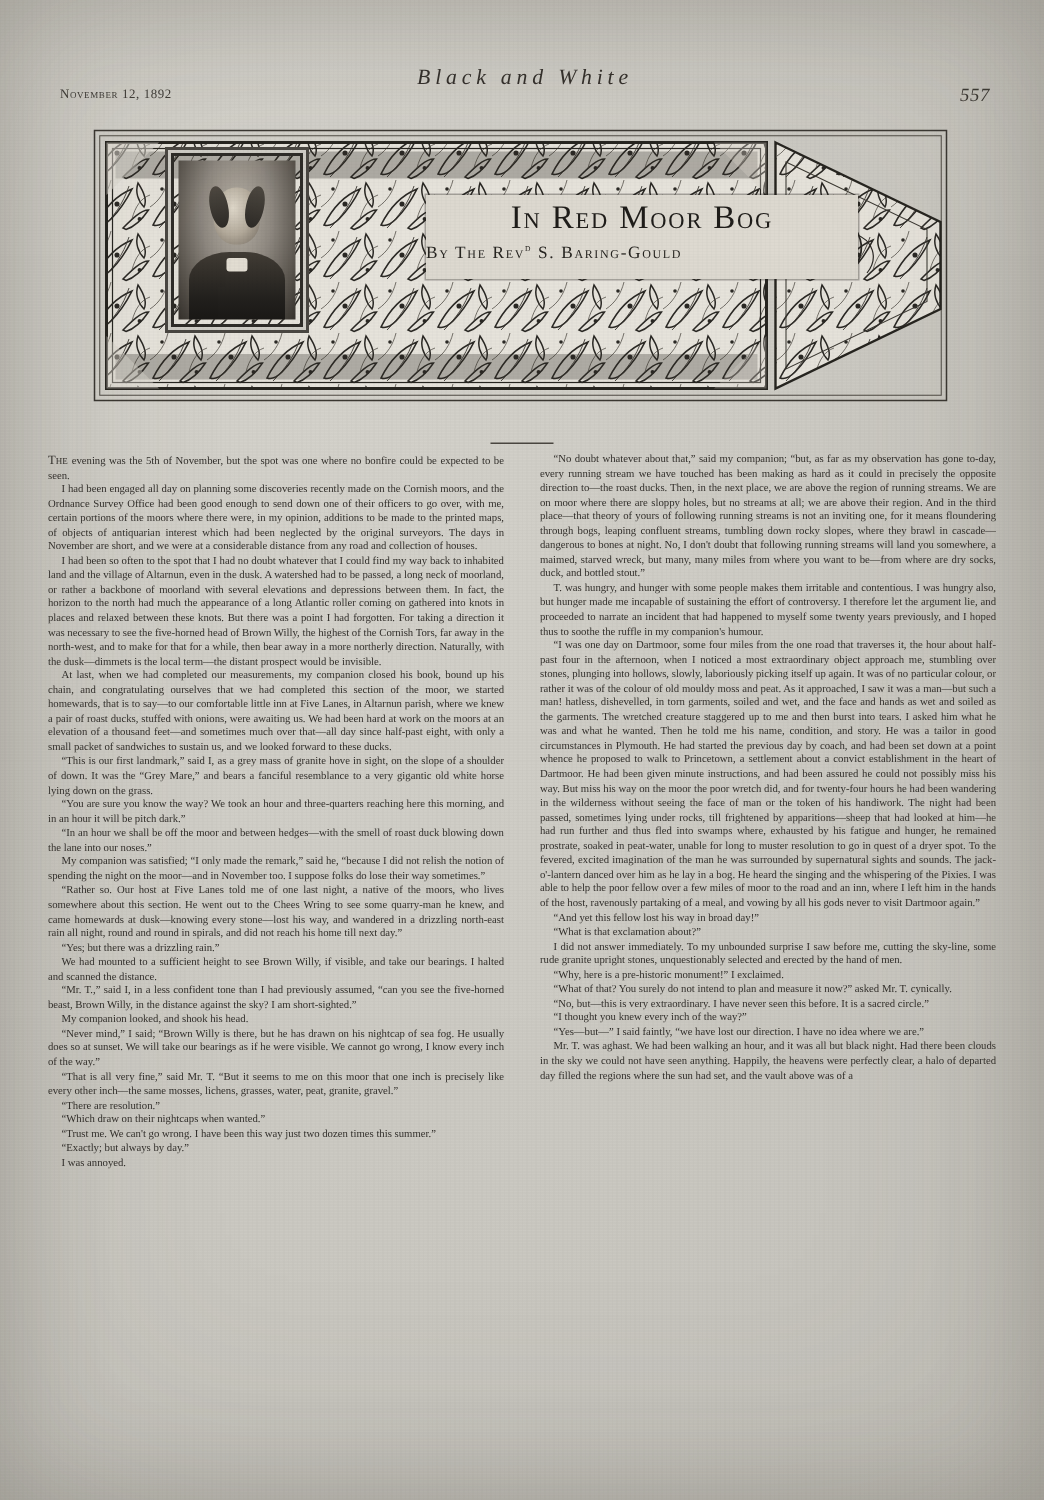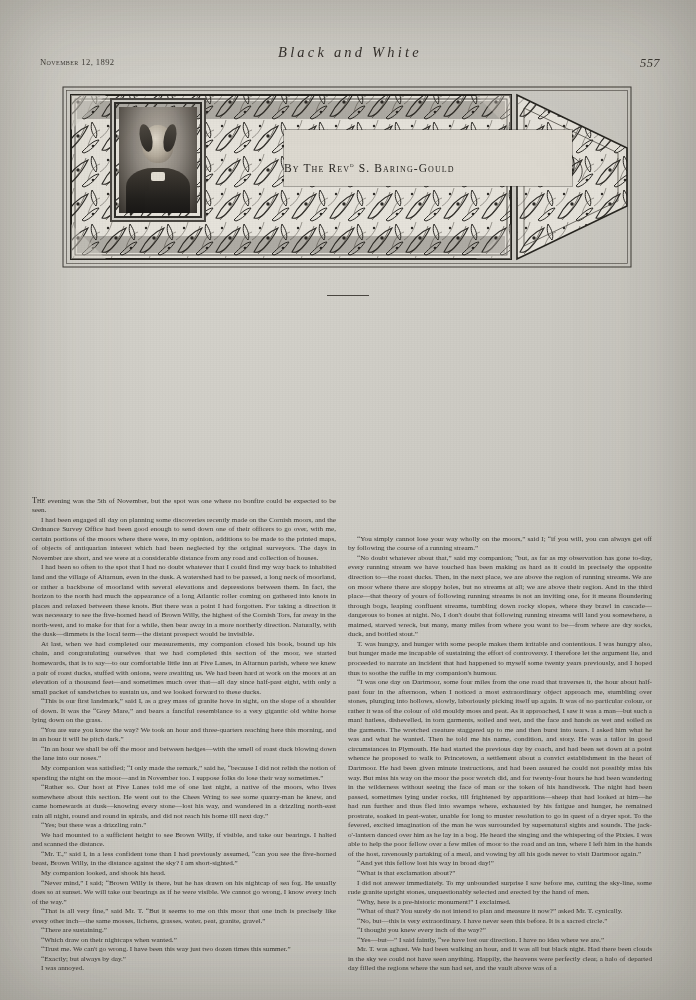--- a/index.html
+++ b/index.html
@@ -105,21 +105,21 @@
     font-variant:small-caps;font-size:9.4px;letter-spacing:2.1px;color:#332f2b;
   }
   .credit-rule{
     position:absolute;left:50%;top:295px;width:42px;height:1px;
     transform:translateX(-50%);background:#4a4640;
   }
 
   
   .cols{
     position:absolute;left:32px;top:302px;width:632px;height:672px;
-    display:flex;gap:12px;align-items:flex-end;
+    display:flex;gap:24px;
   }
   .col{width:304px;}
   .col p{
     margin:0;
     font-size:7.15px;line-height:9.55px;
     text-align:justify;text-justify:inter-word;
     color:#322f2b;
     text-indent:9px;
     hyphens:auto;
     -webkit-hyphens:auto;
@@ -182,20 +182,21 @@
       <div class="portrait">
         <div class="p-body"></div>
         <div class="p-head"></div>
         <div class="p-hairL"></div>
         <div class="p-hairR"></div>
         <div class="p-collar"></div>
       </div>
     </div>
 
     <div class="titleplate">
+      <div class="t-main">In Red Moor Bog</div>
       <div class="t-sub"><span>By The Rev</span><sup>d</sup><span> S. Baring-Gould</span></div>
     </div>
   </div>
 
   <div class="credit-rule"></div>
 
   <div class="cols">
     <div class="col" id="col-left">
         <p class="noindent"><span class="dropcap">The </span>evening was the 5th of November, but the spot was one where no bonfire could be expected to be seen.</p>
         <p>I had been engaged all day on planning some discoveries recently made on the Cornish moors, and the Ordnance Survey Office had been good enough to send down one of their officers to go over, with me, certain portions of the moors where there were, in my opinion, additions to be made to the printed maps, of objects of antiquarian interest which had been neglected by the original surveyors. The days in November are short, and we were at a considerable distance from any road and collection of houses.</p>
@@ -205,28 +206,27 @@
         <p>“You are sure you know the way? We took an hour and three-quarters reaching here this morning, and in an hour it will be pitch dark.”</p>
         <p>“In an hour we shall be off the moor and between hedges—with the smell of roast duck blowing down the lane into our noses.”</p>
         <p>My companion was satisfied; “I only made the remark,” said he, “because I did not relish the notion of spending the night on the moor—and in November too. I suppose folks do lose their way sometimes.”</p>
         <p>“Rather so. Our host at Five Lanes told me of one last night, a native of the moors, who lives somewhere about this section. He went out to the Chees Wring to see some quarry-man he knew, and came homewards at dusk—knowing every stone—lost his way, and wandered in a drizzling north-east rain all night, round and round in spirals, and did not reach his home till next day.”</p>
         <p>“Yes; but there was a drizzling rain.”</p>
         <p>We had mounted to a sufficient height to see Brown Willy, if visible, and take our bearings. I halted and scanned the distance.</p>
         <p>“Mr. T.,” said I, in a less confident tone than I had previously assumed, “can you see the five-horned beast, Brown Willy, in the distance against the sky? I am short-sighted.”</p>
         <p>My companion looked, and shook his head.</p>
         <p>“Never mind,” I said; “Brown Willy is there, but he has drawn on his nightcap of sea fog. He usually does so at sunset. We will take our bearings as if he were visible. We cannot go wrong, I know every inch of the way.”</p>
         <p>“That is all very fine,” said Mr. T. “But it seems to me on this moor that one inch is precisely like every other inch—the same mosses, lichens, grasses, water, peat, granite, gravel.”</p>
-        <p>“There are sustaining.”</p>
+        <p>“There are resolution.”</p>
         <p>“Which draw on their nightcaps when wanted.”</p>
         <p>“Trust me. We can't go wrong. I have been this way just two dozen times this summer.”</p>
         <p>“Exactly; but always by day.”</p>
         <p>I was annoyed.</p>
       </div>
     <div class="col" id="col-right">
-        <p>“You simply cannot lose your way wholly on the moors,” said I; “if you will, you can always get off by following the course of a running stream.”</p>
         <p>“No doubt whatever about that,” said my companion; “but, as far as my observation has gone to-day, every running stream we have touched has been making as hard as it could in precisely the opposite direction to—the roast ducks. Then, in the next place, we are above the region of running streams. We are on moor where there are sloppy holes, but no streams at all; we are above their region. And in the third place—that theory of yours of following running streams is not an inviting one, for it means floundering through bogs, leaping confluent streams, tumbling down rocky slopes, where they brawl in cascade—dangerous to bones at night. No, I don't doubt that following running streams will land you somewhere, a maimed, starved wreck, but many, many miles from where you want to be—from where are dry socks, duck, and bottled stout.”</p>
         <p>T. was hungry, and hunger with some people makes them irritable and contentious. I was hungry also, but hunger made me incapable of sustaining the effort of controversy. I therefore let the argument lie, and proceeded to narrate an incident that had happened to myself some twenty years previously, and I hoped thus to soothe the ruffle in my companion's humour.</p>
         <p>“I was one day on Dartmoor, some four miles from the one road that traverses it, the hour about half-past four in the afternoon, when I noticed a most extraordinary object approach me, stumbling over stones, plunging into hollows, slowly, laboriously picking itself up again. It was of no particular colour, or rather it was of the colour of old mouldy moss and peat. As it approached, I saw it was a man—but such a man! hatless, dishevelled, in torn garments, soiled and wet, and the face and hands as wet and soiled as the garments. The wretched creature staggered up to me and then burst into tears. I asked him what he was and what he wanted. Then he told me his name, condition, and story. He was a tailor in good circumstances in Plymouth. He had started the previous day by coach, and had been set down at a point whence he proposed to walk to Princetown, a settlement about a convict establishment in the heart of Dartmoor. He had been given minute instructions, and had been assured he could not possibly miss his way. But miss his way on the moor the poor wretch did, and for twenty-four hours he had been wandering in the wilderness without seeing the face of man or the token of his handiwork. The night had been passed, sometimes lying under rocks, till frightened by apparitions—sheep that had looked at him—he had run further and thus fled into swamps where, exhausted by his fatigue and hunger, he remained prostrate, soaked in peat-water, unable for long to muster resolution to go in quest of a dryer spot. To the fevered, excited imagination of the man he was surrounded by supernatural sights and sounds. The jack-o'-lantern danced over him as he lay in a bog. He heard the singing and the whispering of the Pixies. I was able to help the poor fellow over a few miles of moor to the road and an inn, where I left him in the hands of the host, ravenously partaking of a meal, and vowing by all his gods never to visit Dartmoor again.”</p>
         <p>“And yet this fellow lost his way in broad day!”</p>
         <p>“What is that exclamation about?”</p>
         <p>I did not answer immediately. To my unbounded surprise I saw before me, cutting the sky-line, some rude granite upright stones, unquestionably selected and erected by the hand of men.</p>
         <p>“Why, here is a pre-historic monument!” I exclaimed.</p>
         <p>“What of that? You surely do not intend to plan and measure it now?” asked Mr. T. cynically.</p>
         <p>“No, but—this is very extraordinary. I have never seen this before. It is a sacred circle.”</p>
         <p>“I thought you knew every inch of the way?”</p>

